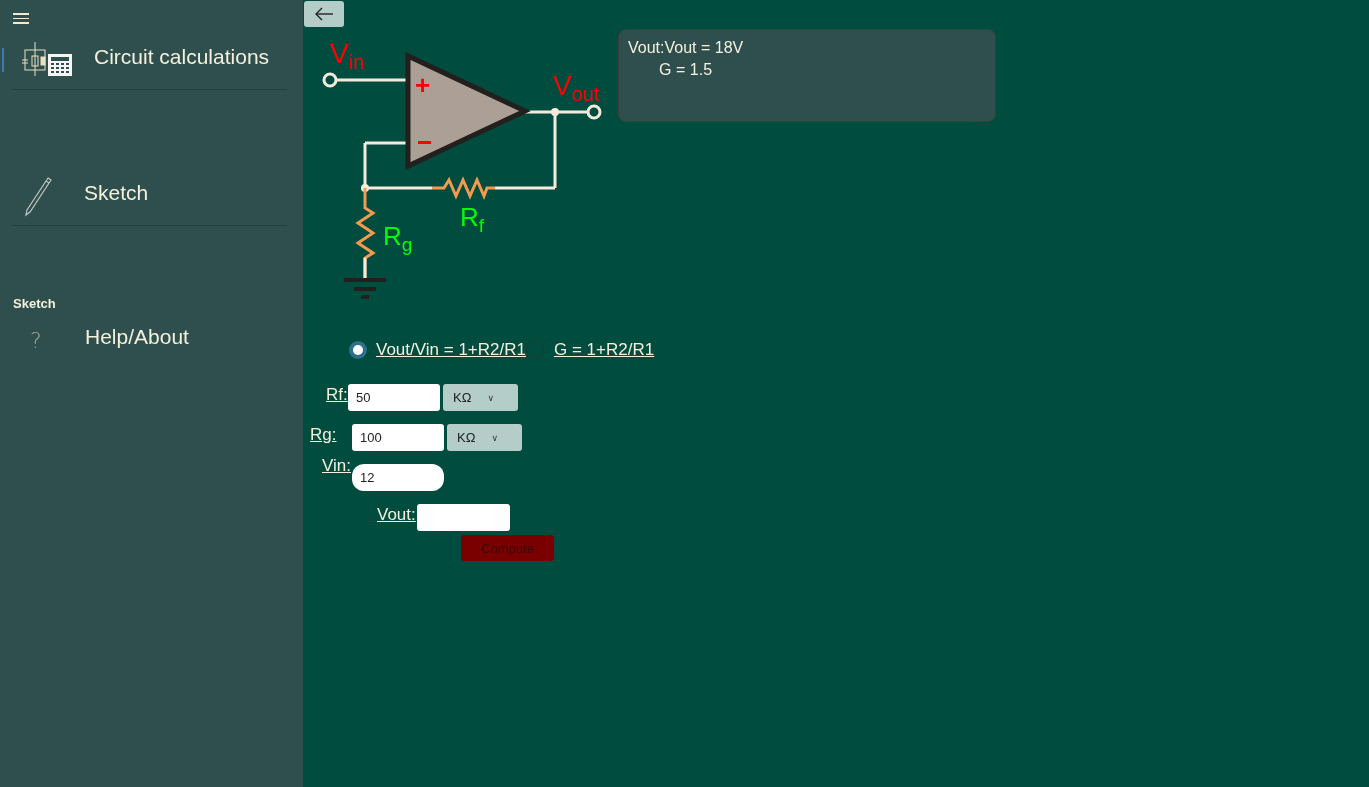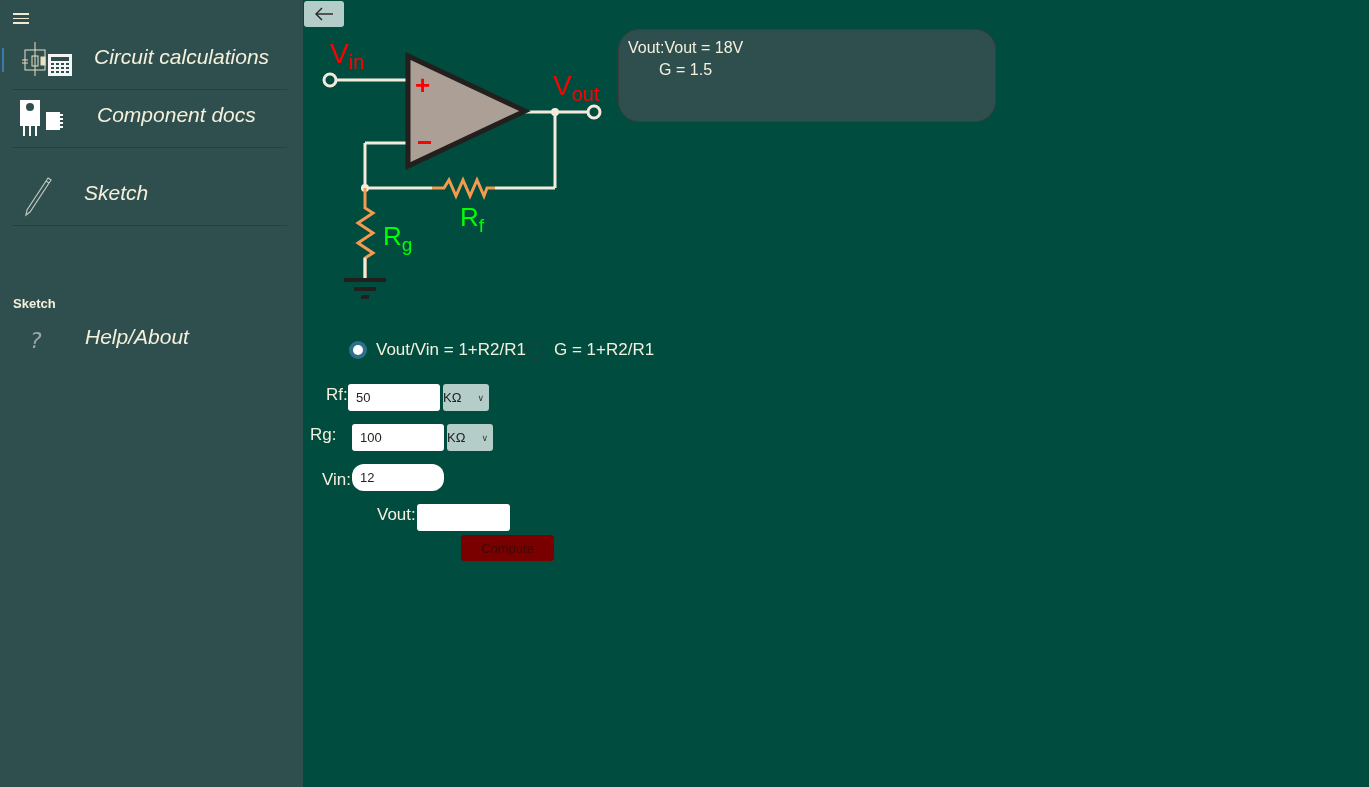--- a/index.html
+++ b/index.html
@@ -7,55 +7,55 @@
     width:1369px; height:787px; overflow:hidden; position:relative;
     background:#004d40; font-family:"Liberation Sans", "DejaVu Sans", sans-serif;
     color:#f5f0dc;
   }
   .sidebar {
     position:absolute; left:0; top:0; width:303px; height:787px;
     background:#2f4f4f;
   }
   .hamburger { position:absolute; left:13px; top:13px; width:16px; height:12px; cursor:pointer; }
   .hamburger span { display:block; height:1.5px; background:#f0ead0; margin-bottom:3px; }
-  .nav-item { position:absolute; left:12px; width:275px; height:58px; cursor:pointer;font-style:italic; }
+  .nav-item { position:absolute; left:12px; width:275px; height:58px; cursor:pointer; }
   .nav-item .divider { position:absolute; left:0; right:0; bottom:0; height:1px; background:#264040; }
   .nav-item .label { position:absolute; font-size:21px; color:#f5f0dc; white-space:nowrap; }
   .nav-item .icon { position:absolute; }
   .sel-bar { position:absolute; left:2px; top:48px; width:2px; height:24px; background:#3a7ab0; }
   .section-header { position:absolute; left:13px; top:296px; font-size:13px; font-weight:bold; color:#f5f0dc; }
 
   .back-btn {
     position:absolute; left:304px; top:1px; width:40px; height:26px;
     background:#b5cdc8; border-radius:3px; cursor:pointer;
     display:flex; align-items:center; justify-content:center;
   }
   .circuit { position:absolute; left:310px; top:30px; }
   .result-box {
     position:absolute; left:618px; top:29px; width:378px; height:93px;
-    background:#2f4f4f; border:1px solid #3d3d3d; border-radius:21px; box-sizing:border-box;
+    background:#2f4f4f; border:1px solid #3d3d3d; border-radius:8px; box-sizing:border-box;
     padding:7px 9px; font-size:16px; color:#f5f0dc; line-height:22px;
   }
   .result-box div { white-space:pre; }
 
-  .radio-row { position:absolute; left:349px; top:340px; display:flex; align-items:center; font-size:17px; }
+  .radio-row { position:absolute; left:349px; top:340px; display:flex; align-items:center; font-size:17px;text-decoration:underline; }
   .radio { width:18px; height:18px; border-radius:50%; box-sizing:border-box; cursor:pointer; }
   .radio.on { background:#2f6f8a; display:flex; align-items:center; justify-content:center; }
   .radio.on::after { content:""; width:10px; height:10px; border-radius:50%; background:#fff; }
   .radio.off { border:1.5px solid #1f3a34; background:transparent; }
 
-  .flabel { position:absolute; font-size:17px; color:#f5f0dc; }
+  .flabel { position:absolute; font-size:17px; color:#f5f0dc;text-decoration:underline; }
   .tbox {
     position:absolute; height:27px; background:#fff; border-radius:3px;
     border:none; box-sizing:border-box; padding:12px 8px; font-size:13px; color:#222;
     font-family:"Liberation Sans", sans-serif;
   }
   .unit {
-    position:absolute; height:27px; width:46px; background:#b5cdc8; border-radius:3px;
-    display:flex; align-items:center; font-size:13px; color:#222; cursor:pointer; box-sizing:border-box; 
+    position:absolute; height:27px; width:75px; background:#b5cdc8; border-radius:3px;
+    display:flex; align-items:center; font-size:13px; color:#222; cursor:pointer; box-sizing:border-box; padding-left:10px;
   }
   .unit .chev { margin-left:16px; font-size:9px; color:#333; }
   .compute {
     position:absolute; left:461px; top:535px; width:93px; height:26px;
     background:#7a0000; border-radius:3px; color:#3a0a0a; font-size:13px;
     display:flex; align-items:center; justify-content:center; cursor:pointer;
   }
 </style>
 </head>
 <body>
@@ -92,38 +92,20 @@
       <rect x="31" y="31" width="3" height="2"></rect>
           <rect x="36" y="31" width="3" height="2"></rect>
           <rect x="41" y="31" width="3" height="2"></rect>
           <rect x="46" y="31" width="3" height="2"></rect>
         </g>
     </svg>
     <span class="label" style="left:82px;top:13px;">Circuit calculations</span>
     <div class="divider"></div>
   </div>
 
-  <div class="nav-item" style="top:90px;">
-    <svg class="icon" style="left:6px;top:8px;" width="48" height="40">
-      <rect x="2" y="2" width="20" height="26" fill="#fff"></rect>
-      <circle cx="12" cy="9" r="4" fill="#2f4f4f"></circle>
-      <rect x="5" y="28" width="2" height="10" fill="#fff"></rect>
-        <rect x="11" y="28" width="2" height="10" fill="#fff"></rect>
-        <rect x="17" y="28" width="2" height="10" fill="#fff"></rect>
-      <rect x="28" y="14" width="14" height="18" fill="#fff"></rect>
-      <g fill="#fff">
-          <rect x="42" y="16" width="3" height="2"></rect>
-          <rect x="42" y="20" width="3" height="2"></rect>
-          <rect x="42" y="24" width="3" height="2"></rect>
-          <rect x="42" y="28" width="3" height="2"></rect>
-        </g>
-    </svg>
-    <span class="label" style="left:85px;top:13px;">Component docs</span>
-    <div class="divider"></div>
-  </div>
 
   <div class="nav-item" style="top:168px;">
     <svg class="icon" style="left:10px;top:8px;" width="32" height="42">
       <g stroke="#bfc4bf" fill="none" stroke-width="1.2">
         <path d="M26 2 L29 4 L8 36 L4 39 L5 34 Z"></path>
         <line x1="24" y1="5" x2="27" y2="7"></line>
       </g>
     </svg>
     <span class="label" style="left:72px;top:13px;text-align:right;">Sketch</span>
     <div class="divider"></div>
@@ -198,19 +180,19 @@
     <span class="chev">∨</span>
 </div>
 
 <span class="flabel" style="left:310px;top:425px;">Rg:</span>
 <input class="tbox" style="left: 352px; top: 424px; width: 92px;" value="100">
 <div class="unit" style="left:447px;top:424px;">
   <span>KΩ</span>
     <span class="chev">∨</span>
 </div>
 
-<span class="flabel" style="left:322px;top:470px;">Vin:</span>
+<span class="flabel" style="left:322px;top:456px;">Vin:</span>
 <input class="tbox" style="left: 352px; top: 464px; width: 92px; border-radius: 12px;" value="12">
 
 <span class="flabel" style="left:377px;top:505px;">Vout:</span>
 <input class="tbox" style="left: 417px; top: 504px; width: 93px;" value="">
 
 <div class="compute">Compute</div>
 
 </body></html>

